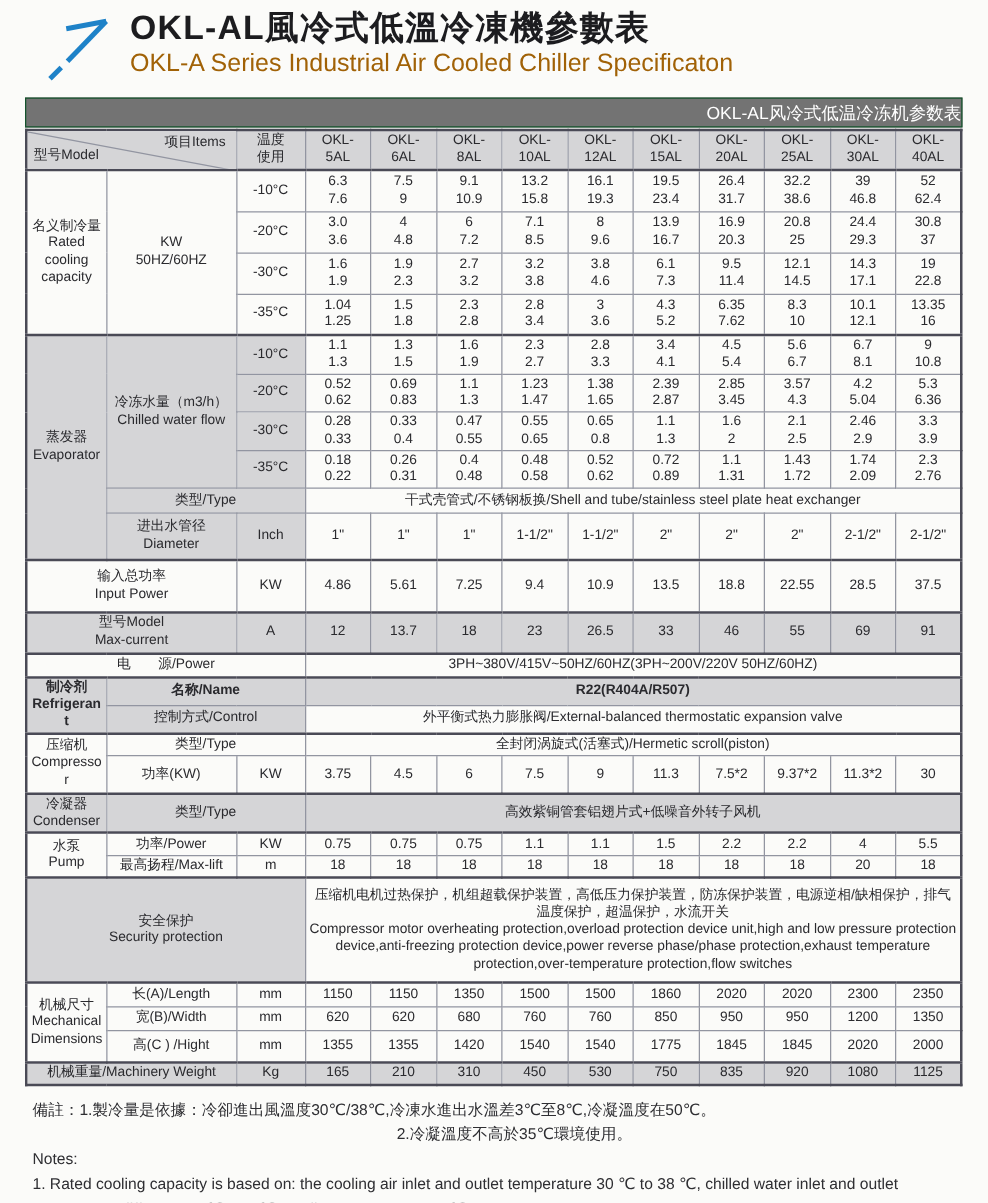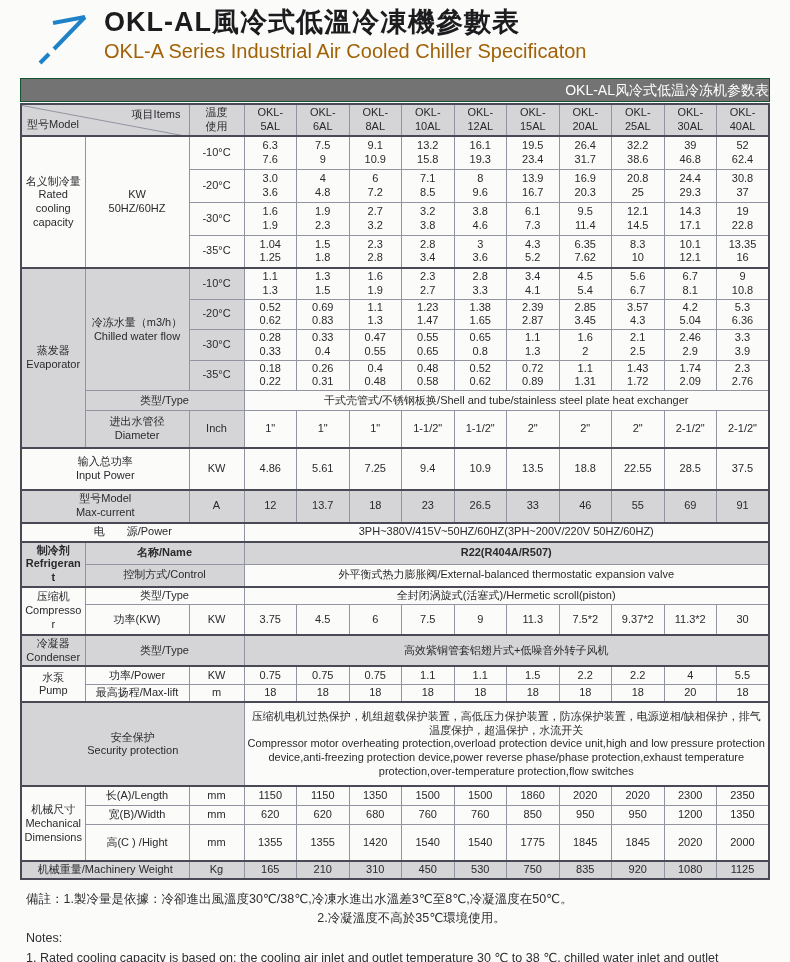--- a/index.html
+++ b/index.html
@@ -667,21 +667,21 @@
         <td>620</td>
         <td>680</td>
         <td>760</td>
         <td>760</td>
         <td>850</td>
         <td>950</td>
         <td>950</td>
         <td>1200</td>
         <td>1350</td>
       </tr>
-      <tr style="height: 37px; padding-left: 48px;">
+      <tr style="height: 26px; padding-left: 48px;">
         <td>高(C ) /Hight</td>
         <td>mm</td>
         <td>1355</td>
         <td>1355</td>
         <td>1420</td>
         <td>1540</td>
         <td>1540</td>
         <td>1775</td>
         <td>1845</td>
         <td>1845</td>

